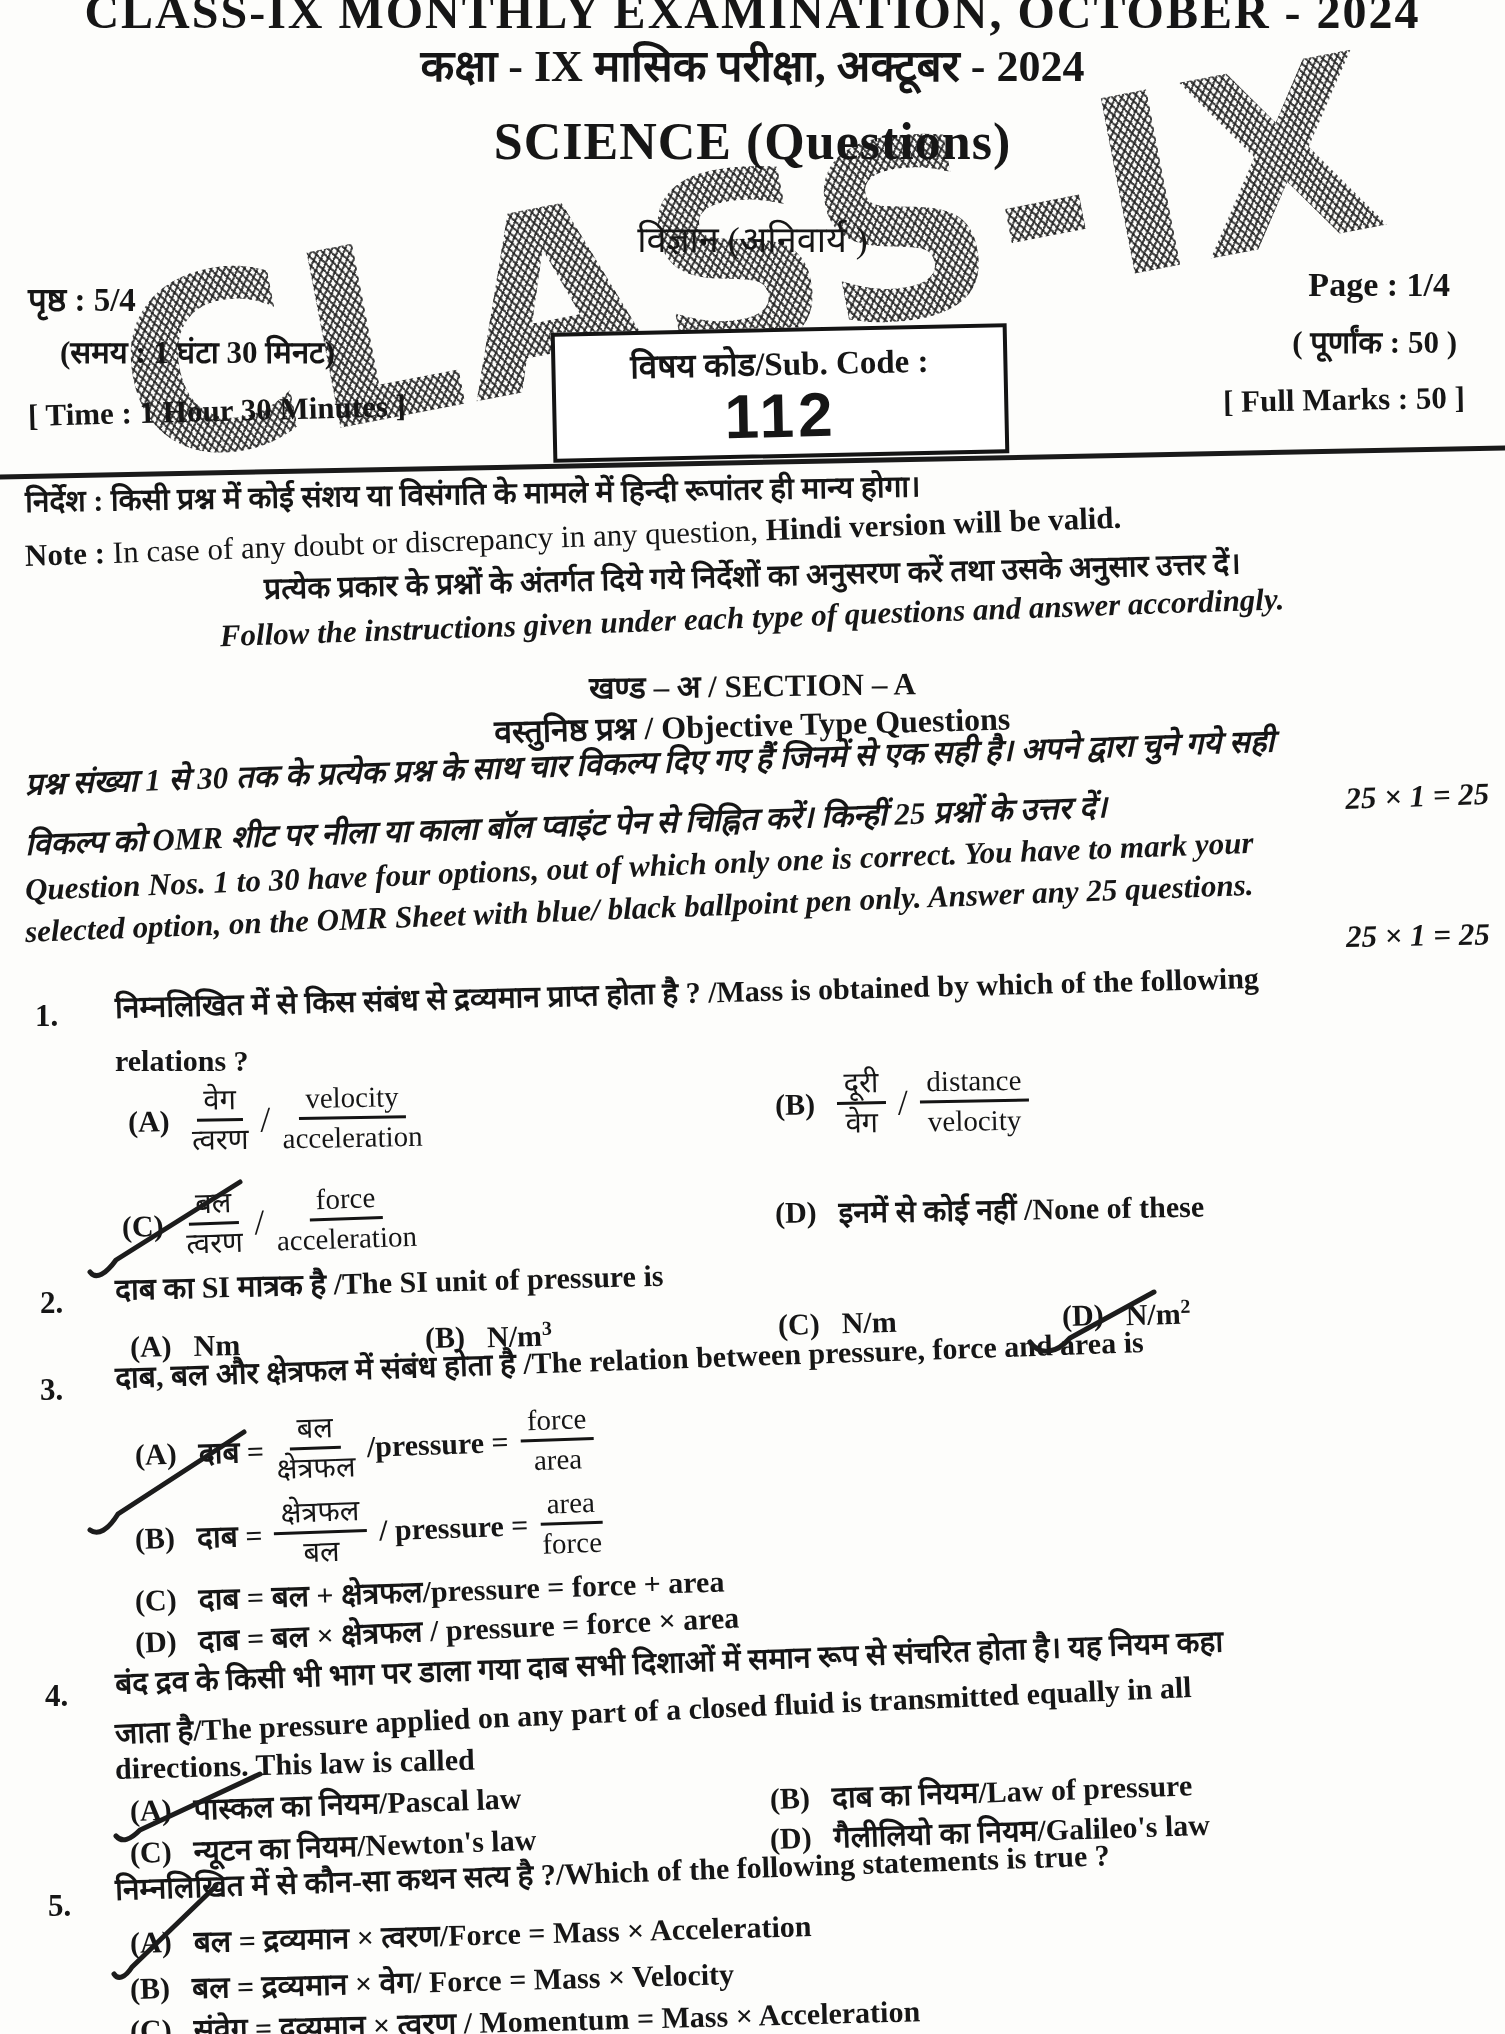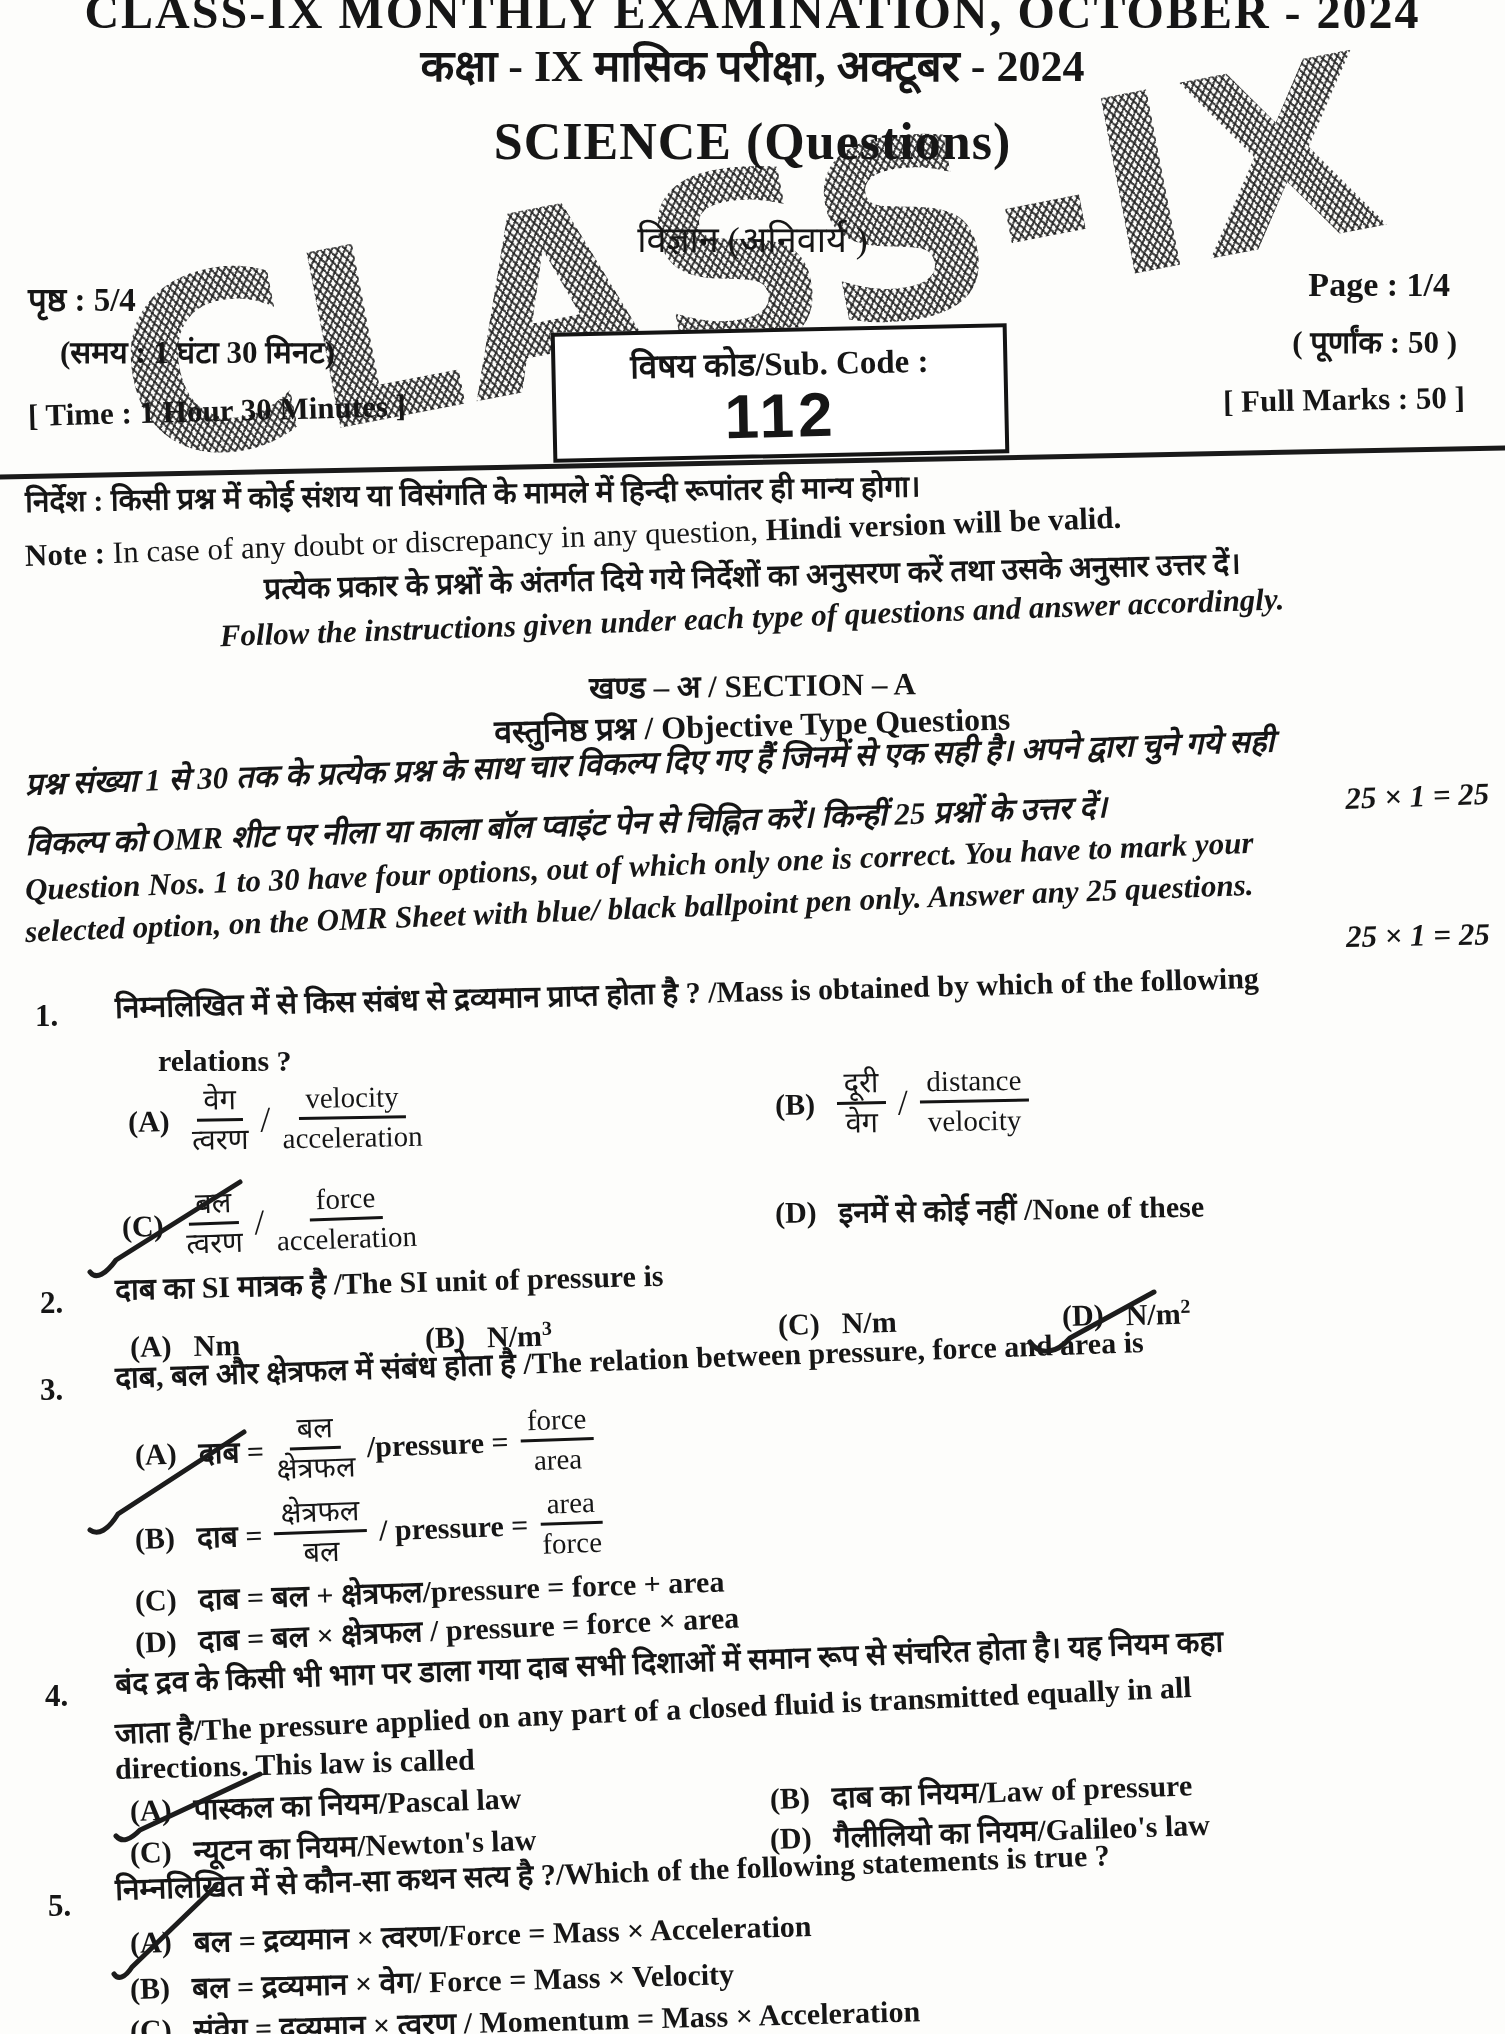--- a/index.html
+++ b/index.html
@@ -104,21 +104,21 @@
   <div class="abs r2" style="left:25px; top:822px; width:1465px; display:flex; justify-content:space-between; align-items:baseline;">
     <span class="b i" style="font-size:31px;">विकल्प को OMR शीट पर नीला या काला बॉल प्वाइंट पेन से चिह्नित करें। किन्हीं 25 प्रश्नों के उत्तर दें।</span>
     <span class="b i" style="font-size:31px;">25 × 1 = 25</span>
   </div>
   <div class="abs i r22" style="left:25px; top:872px; width:1460px; font-size:31px; font-weight:600;">Question Nos. 1 to 30 have four options, out of which only one is correct. You have to mark your</div>
   <div class="abs i r22" style="left:25px; top:914px; width:1460px; font-size:31px; font-weight:600;">selected option, on the OMR Sheet with blue/ black ballpoint pen only. Answer any 25 questions.</div>
   <div class="abs i b r1" style="left:25px; top:942px; width:1465px; text-align:right; font-size:31px;">25 × 1 = 25</div>
 
   <div class="abs qnum" style="left:35px; top:998px;">1.</div>
   <div class="abs body30 r15" style="left:115px; top:986px; width:1390px;">निम्नलिखित में से किस संबंध से द्रव्यमान प्राप्त होता है ? /Mass is obtained by which of the following</div>
-  <div class="abs body30" style="left:115px; top:1044px;margin-left:43px;">relations ?</div>
+  <div class="abs body30" style="left:115px; top:1044px;">relations ?</div>
 
   <div class="abs optrow r1" style="left:128px; top:1085px;">
     <span class="optlbl">(A)</span>
     <span class="fracrow">
       <span class="frac">
         <span class="num">वेग</span>
         <span class="den">त्वरण</span>
       </span>
       <span class="slash">/</span>
       <span class="frac">

